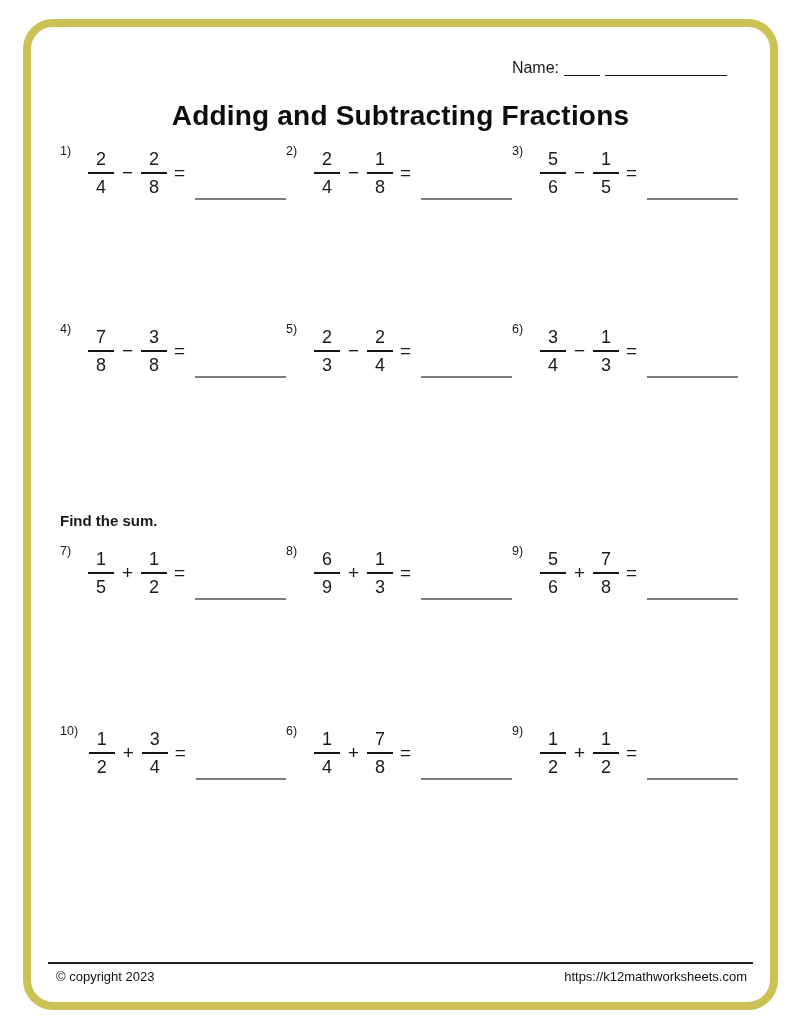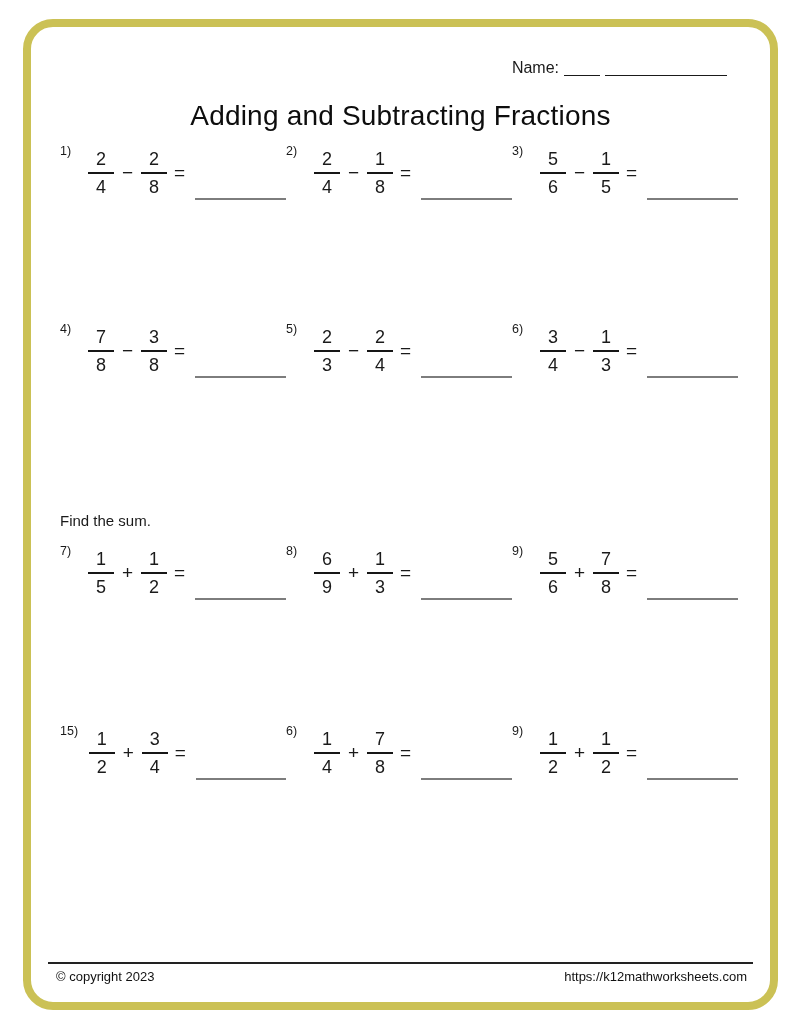--- a/index.html
+++ b/index.html
@@ -25,27 +25,27 @@
     font-size:16px;
   }
   .name-label { line-height:20px; }
   .name-line { display:inline-block; border-bottom:1.5px solid #1a1a1a; height:18px; }
   .name-line.short { width:36px; }
   .name-line.long  { width:122px; }
 
   
   .title {
     margin-top:16px; text-align:center;
-    font-size:28px; line-height:36px; font-weight:400; color:#0d0d0d;
+    font-size:28px; line-height:36px; font-weight:700; color:#0d0d0d;
     letter-spacing:0.2px;
   }
 
   
   .instruction { margin-top:26px; padding-left:12px; font-size:15px; line-height:18px; }
-  .instruction.sum { margin-top:132px; }
+  .instruction.sum { margin-top:132px;font-weight:bold; }
 
   
   .prob-row {
     display:grid; grid-template-columns:repeat(3, 226px);
     padding-left:12px;
   }
   .prob-row.first  { margin-top:10px; }
   .prob-row.second { margin-top:120px; }
   .prob-row.third  { margin-top:14px; }
   .prob-row.fourth { margin-top:122px; }
@@ -225,21 +225,21 @@
           <span class="fnum">7</span>
           <span class="fden">8</span>
         </span>
         <span class="eq">=</span>
         <span class="blank"></span>
       </div>
     </div>
 
     <div class="prob-row fourth">
       <div class="problem">
-        <span class="pnum">15)</span>
+        <span class="pnum">10)</span>
         <span class="frac">
           <span class="fnum">1</span>
           <span class="fden">2</span>
         </span>
         <span class="op">+</span>
         <span class="frac">
           <span class="fnum">3</span>
           <span class="fden">4</span>
         </span>
         <span class="eq">=</span>

